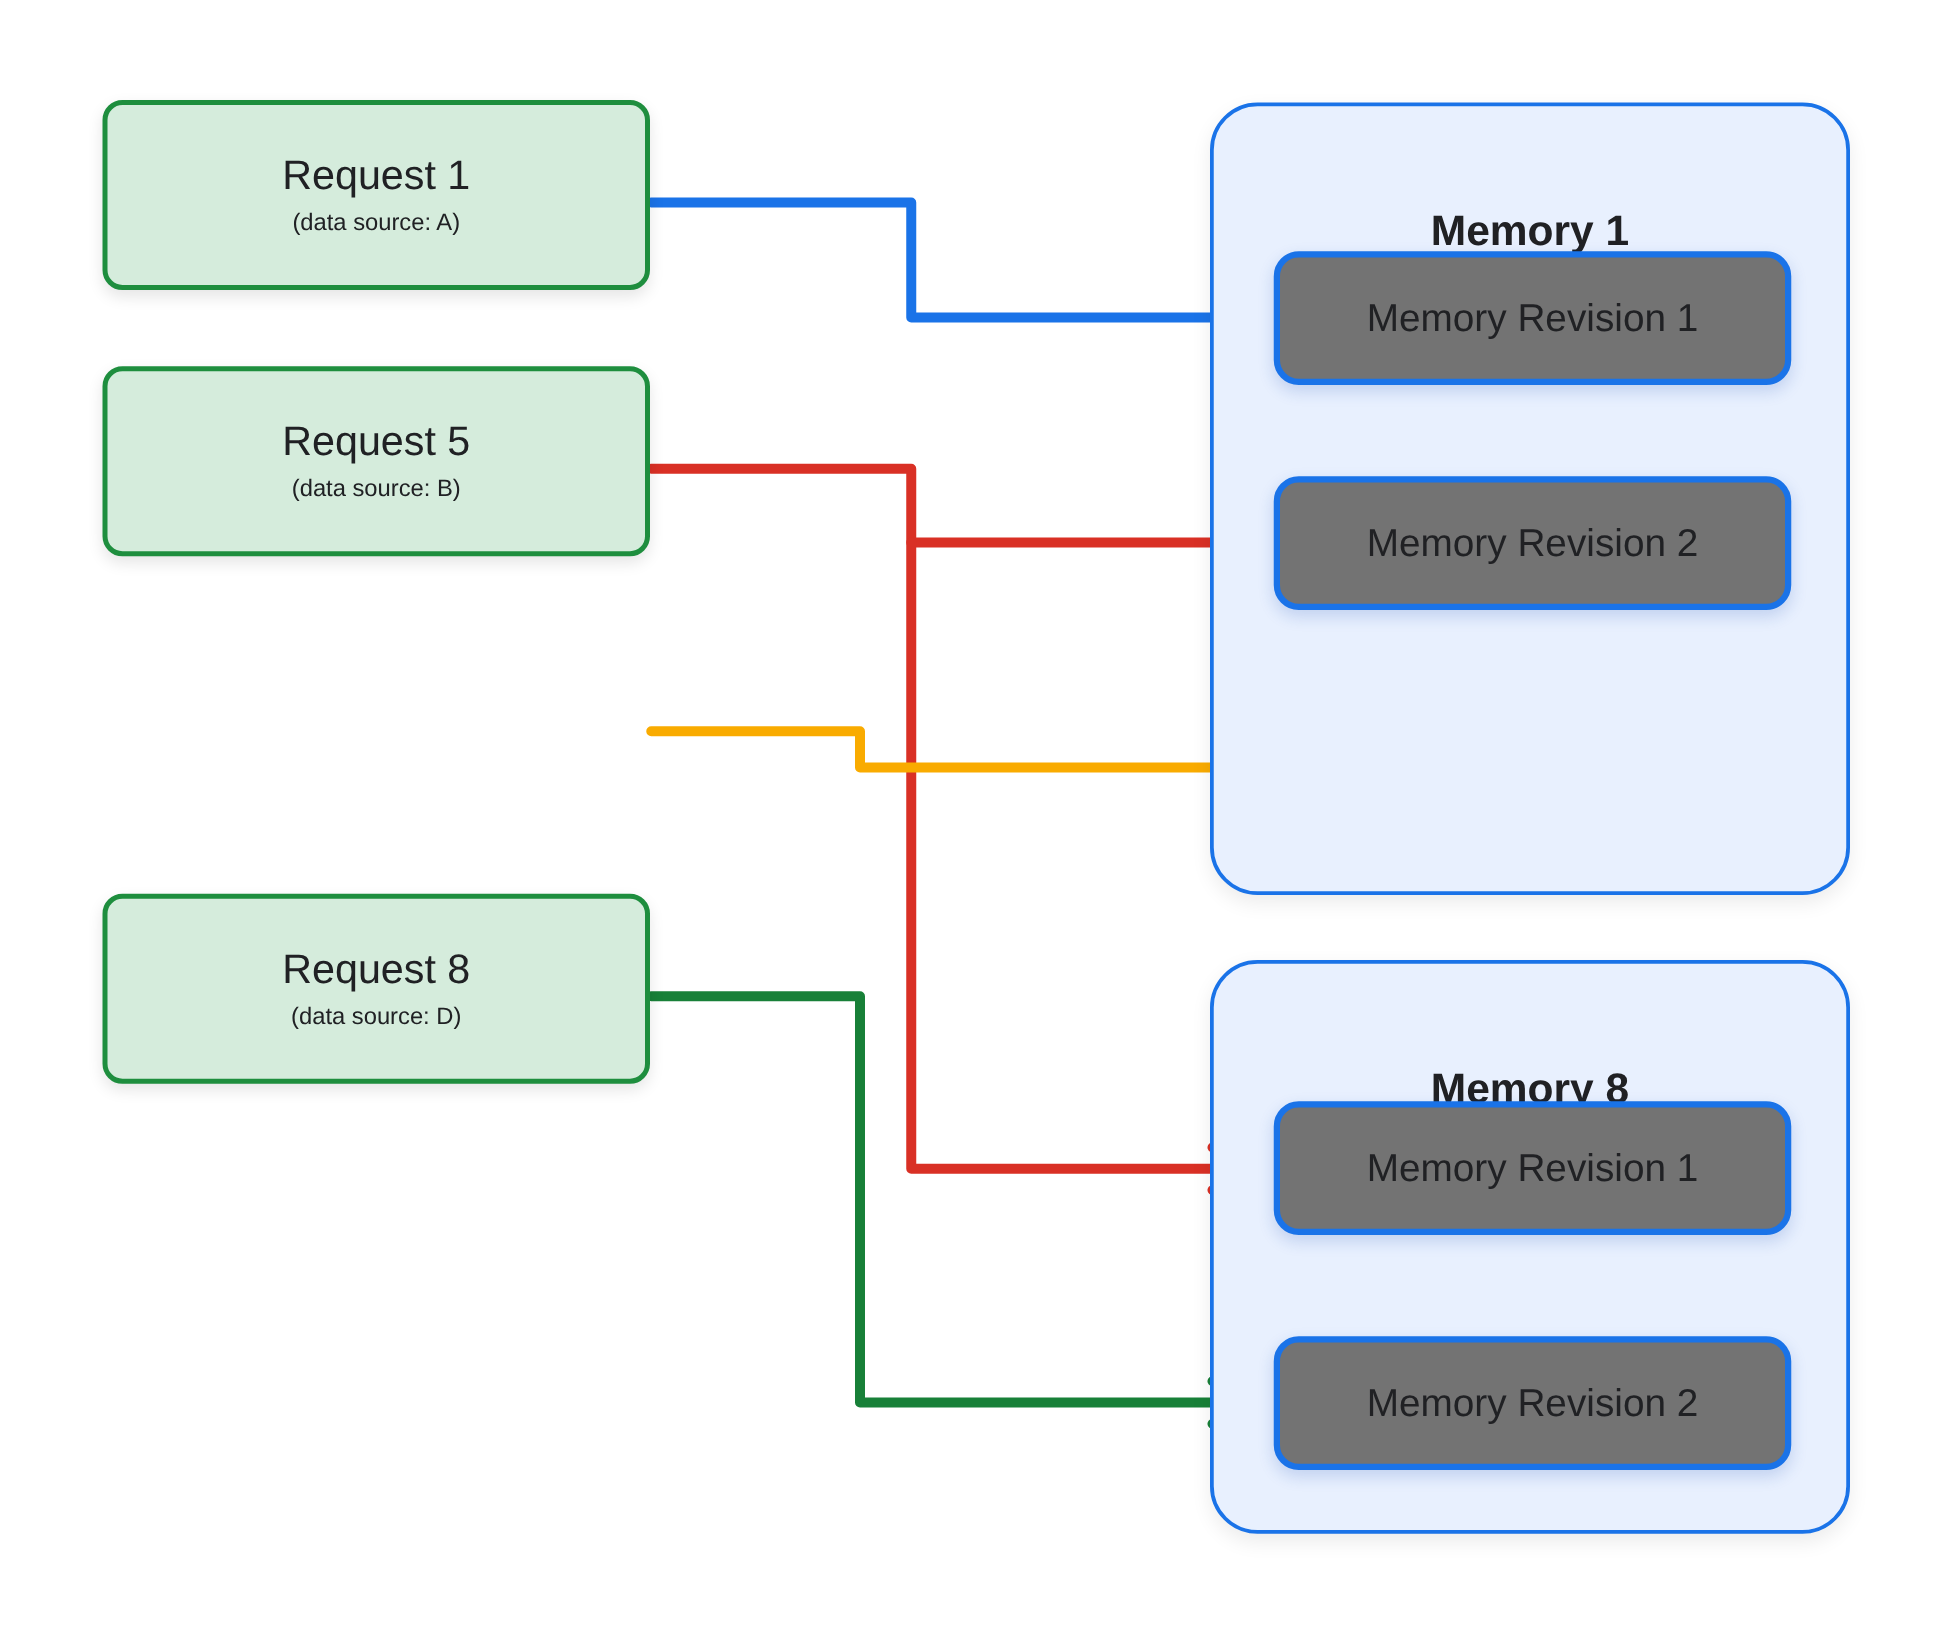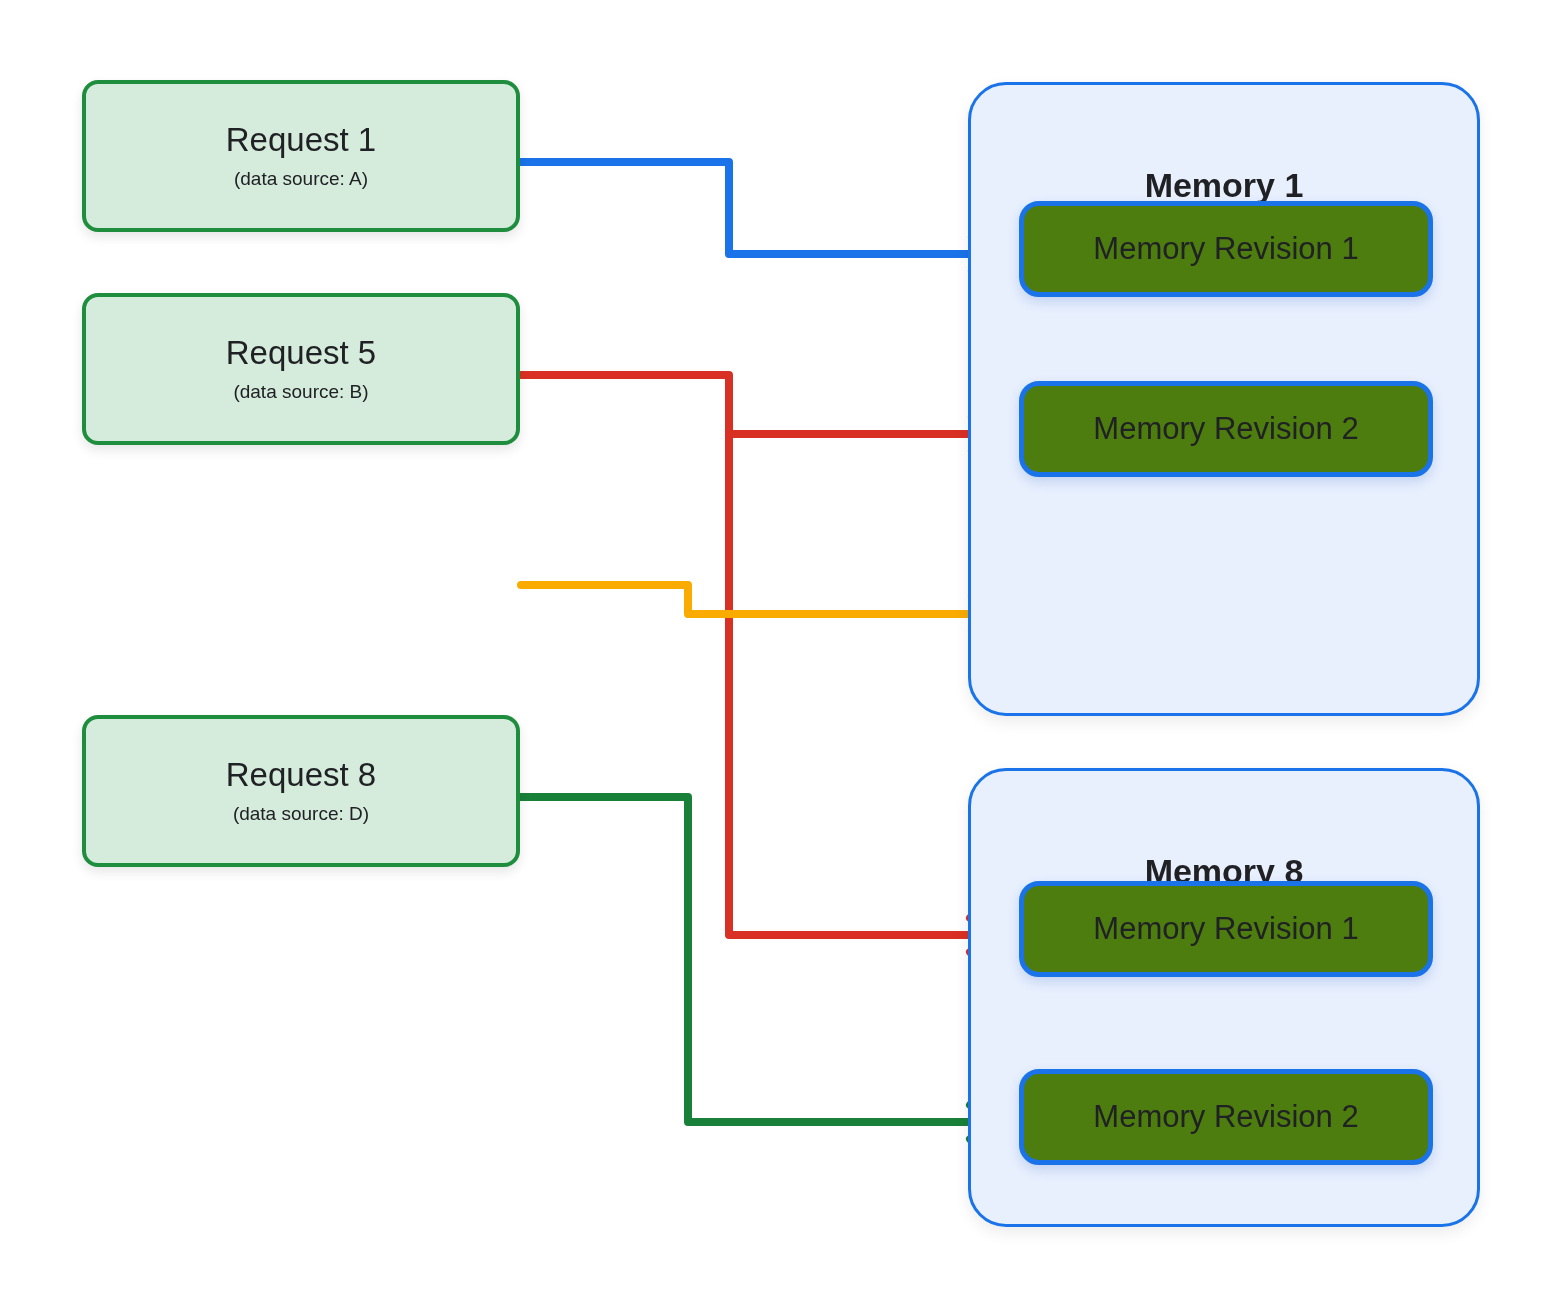--- a/index.html
+++ b/index.html
@@ -24,22 +24,22 @@
   .memory {
     position:absolute; left:968px; width:512px;
     background:#e8f0fe; border:3px solid #1a73e8; border-radius:38px;
     box-sizing:border-box; box-shadow:0 6px 16px rgba(0,0,0,0.08);
   }
   .mem-title {
     position:absolute; left:0; right:0; top:40px; text-align:center;
     font-size:34px; font-weight:700;margin-top:41px;
   }
   .revision {
-    position:absolute; left:48px; width:414px; height:96px;
-    background:#4d7c0f; border:5px solid #1a73e8; border-radius:20px;
+    position:absolute; left:48px; width:414px; height:107px;
+    background:#737373; border:5px solid #1a73e8; border-radius:20px;
     box-sizing:border-box; display:flex; align-items:center; justify-content:center;
     box-shadow:0 5px 12px rgba(30,80,180,0.18);
   }
   .rev-label { font-size:31px; font-weight:500; }
 </style>
 </head>
 <body>
 
 <div class="canvas">
 

